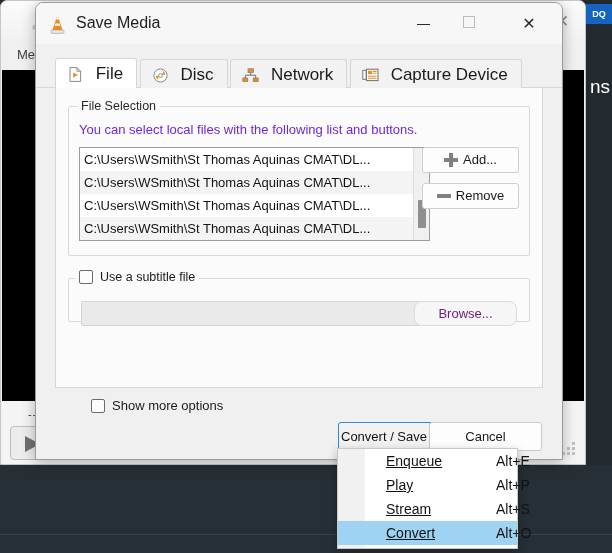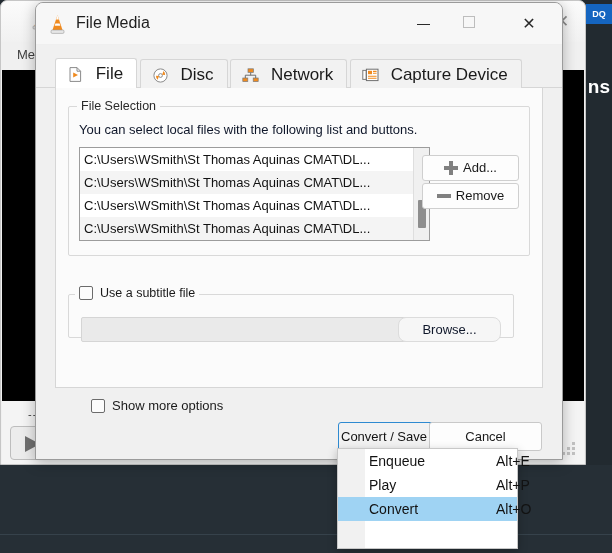--- a/index.html
+++ b/index.html
@@ -87,21 +87,21 @@
     position: absolute; width: 3px; height: 3px; background: #c2c2c2; display: block;
   }
   .blue-chip {
     position: absolute; right: 0; top: 4px;
     width: 26px; height: 20px; background: #1565c0;
     color: #ffffff; font-size: 9px; font-weight: bold;
     text-align: center; line-height: 20px;
   }
   .bg-text-edge {
     position: absolute; right: 2px; top: 76px;
-    color: #ffffff; font-size: 19px; font-weight: bold;
+    color: #ffffff; font-size: 19px; font-weight: normal;
   }
   .bg-lower { position: absolute; left: 0; right: 0; top: 465px; bottom: 0; background: #262f36; }
   .bg-lower-line { position: absolute; left: 0; right: 0; bottom: 18px; height: 1px; background: #36424b; }
 
   
   #dialog {
     position: absolute; left: 35px; top: 2px;
     width: 528px; height: 458px;
     background: #f0f0f0;
     border: 1px solid #9b9b9b;
@@ -155,21 +155,21 @@
     background: #fbfbfb;
     border: 1px solid #d6d6d6; border-top: none;
   }
 
   .groupbox { position: absolute; border: 1px solid #d9d9d9; border-radius: 2px; }
   .group-legend {
     position: absolute; top: -8px; left: 8px;
     background: #fbfbfb; padding: 0 4px; font-size: 12.5px; color: #2a2a2a;
   }
   .gb-file { left: 12px; top: 18px; right: 12px; height: 150px; }
-  .helptext { position: absolute; left: 10px; top: 15px; font-size: 13px; color: #0f172a; }
+  .helptext { position: absolute; left: 10px; top: 15px; font-size: 13px; color: #6d28d9; }
 
   .listbox {
     position: absolute; left: 10px; top: 40px; width: 351px; height: 94px;
     background: #ffffff; border: 1px solid #9c9c9c;
     overflow: hidden;
   }
   .listrow {
     height: 23px; line-height: 23px; padding-left: 4px;
     font-size: 13px; color: #121212; white-space: nowrap;
   }
@@ -181,47 +181,47 @@
   .lb-thumb {
     position: absolute; left: 4px; top: 52px; width: 8px; height: 28px;
     background: #8e8e8e; border-radius: 1px;
   }
 
   .sidebtn {
     position: absolute; right: 10px; width: 97px; height: 26px;
     background: #fdfdfd; border: 1px solid #cfcfcf; border-radius: 3px;
     font-size: 13px; color: #1a1a1a; text-align: center; line-height: 24px;
   }
-  .btn-add { top: 48px; }
+  .btn-add { top: 40px; }
   .btn-remove { top: 76px; }
   .ico-plus { position: relative; display: inline-block; width: 14px; height: 14px; vertical-align: -3px; margin-right: 5px; }
   .ico-plus::before, .ico-plus::after { content: ""; position: absolute; background: #808080; }
   .ico-plus::before { left: 5px; top: 0; width: 4px; height: 14px; }
   .ico-plus::after { left: 0; top: 5px; width: 14px; height: 4px; }
   .ico-minus { position: relative; display: inline-block; width: 14px; height: 14px; vertical-align: -3px; margin-right: 5px; }
   .ico-minus::before { content: ""; position: absolute; left: 0; top: 5px; width: 14px; height: 4px; background: #808080; }
 
-  .gb-sub { left: 12px; top: 190px; right: 28px; height: 44px; margin-top: 16px; }
+  .gb-sub { left: 12px; top: 190px; right: 12px; height: 44px; }
   .sub-check {
     position: absolute; top: -9px; left: 6px; background: #fbfbfb; padding: 0 4px;
     font-size: 12.5px; white-space: nowrap;
   }
   .cb {
     display: inline-block; width: 14px; height: 14px;
     border: 1px solid #6b6b6b; border-radius: 2px; background: #fcfcfc;
     vertical-align: -3px; margin-right: 7px;
   }
   .sub-input {
     position: absolute; left: 12px; top: 22px; width: 340px; height: 25px;
     background: #eaeaea; border: 1px solid #d5d5d5; border-radius: 2px;
   }
   .btn-browse {
     position: absolute; right: 12px; top: 22px; width: 103px; height: 25px;
     background: #f6f6f6; border: 1px solid #dcdcdc; border-radius: 8px;
-    color: #0f172a; font-size: 13px; text-align: center; line-height: 23px;
+    color: #701a75; font-size: 13px; text-align: center; line-height: 23px;
   }
 
   .showmore {
     position: absolute; left: 19px; top: 395px;
     font-size: 13px; color: #1a1a1a; padding-left: 36px;
   }
 
   .btn-cancel {
     position: absolute; right: 20px; top: 419px;
     width: 113px; height: 29px;
@@ -254,21 +254,21 @@
   
   #menu {
     position: absolute; left: 337px; top: 448px;
     width: 181px; height: 101px;
     background: #ffffff; border: 1px solid #c8c8c8;
     box-shadow: 0 3px 9px rgba(0,0,0,.25);
   }
   .menu-gutter { position: absolute; left: 0; top: 0; bottom: 0; width: 27px; background: #f1f1f1; }
   .menu-item { position: relative; height: 24px; line-height: 24px; font-size: 14px; color: #121212; }
   .menu-item.selected { background: #9fd3f3; }
-  .mi-label { position: absolute; left: 31px; }
+  .mi-label { position: absolute; left: 48px; text-decoration: underline; }
   .mi-accel { position: absolute; left: 118px; margin-left: 40px; }
 </style>
 </head>
 <body>
 
 <div id="bg-root">
 
   <div class="bg-lower">
     <div class="bg-lower-line"></div>
   </div>
@@ -312,21 +312,21 @@
 
 <div id="dialog">
 
   <div class="dlg-titlebar">
     <svg class="dlg-cone" viewBox="0 0 21 22">
       <polygon points="10.5,1 15.5,16 5.5,16" fill="#f08a1e"></polygon>
       <polygon points="10.5,1 11.9,5.4 9.1,5.4" fill="#fdfdfd"></polygon>
       <polygon points="8.4,9.6 12.6,9.6 13.3,11.8 7.7,11.8" fill="#fdfdfd"></polygon>
       <rect x="4" y="16" width="13" height="3.4" rx="1.2" fill="#e6e6e6" stroke="#9a9a9a" stroke-width="0.6"></rect>
     </svg>
-    <div class="dlg-title">File Media</div>
+    <div class="dlg-title">Save Media</div>
     <div class="tb-btn tb-min"><span></span></div>
     <div class="tb-btn tb-max"><span></span></div>
     <div class="tb-btn tb-close"><span>✕</span></div>
   </div>
 
   <div class="tabstrip">
 
     <div class="tab active">
       <span class="tab-ico">
         <svg viewBox="0 0 17 15" width="17" height="15">
@@ -424,17 +424,21 @@
   <div class="menu-gutter"></div>
 
   <div class="menu-item">
     <span class="mi-label">Enqueue</span>
     <span class="mi-accel">Alt+E</span>
   </div>
   <div class="menu-item">
     <span class="mi-label">Play</span>
     <span class="mi-accel">Alt+P</span>
   </div>
+  <div class="menu-item">
+    <span class="mi-label">Stream</span>
+    <span class="mi-accel">Alt+S</span>
+  </div>
   <div class="menu-item selected">
     <span class="mi-label">Convert</span>
     <span class="mi-accel">Alt+O</span>
   </div>
 </div>
 
 </body></html>

